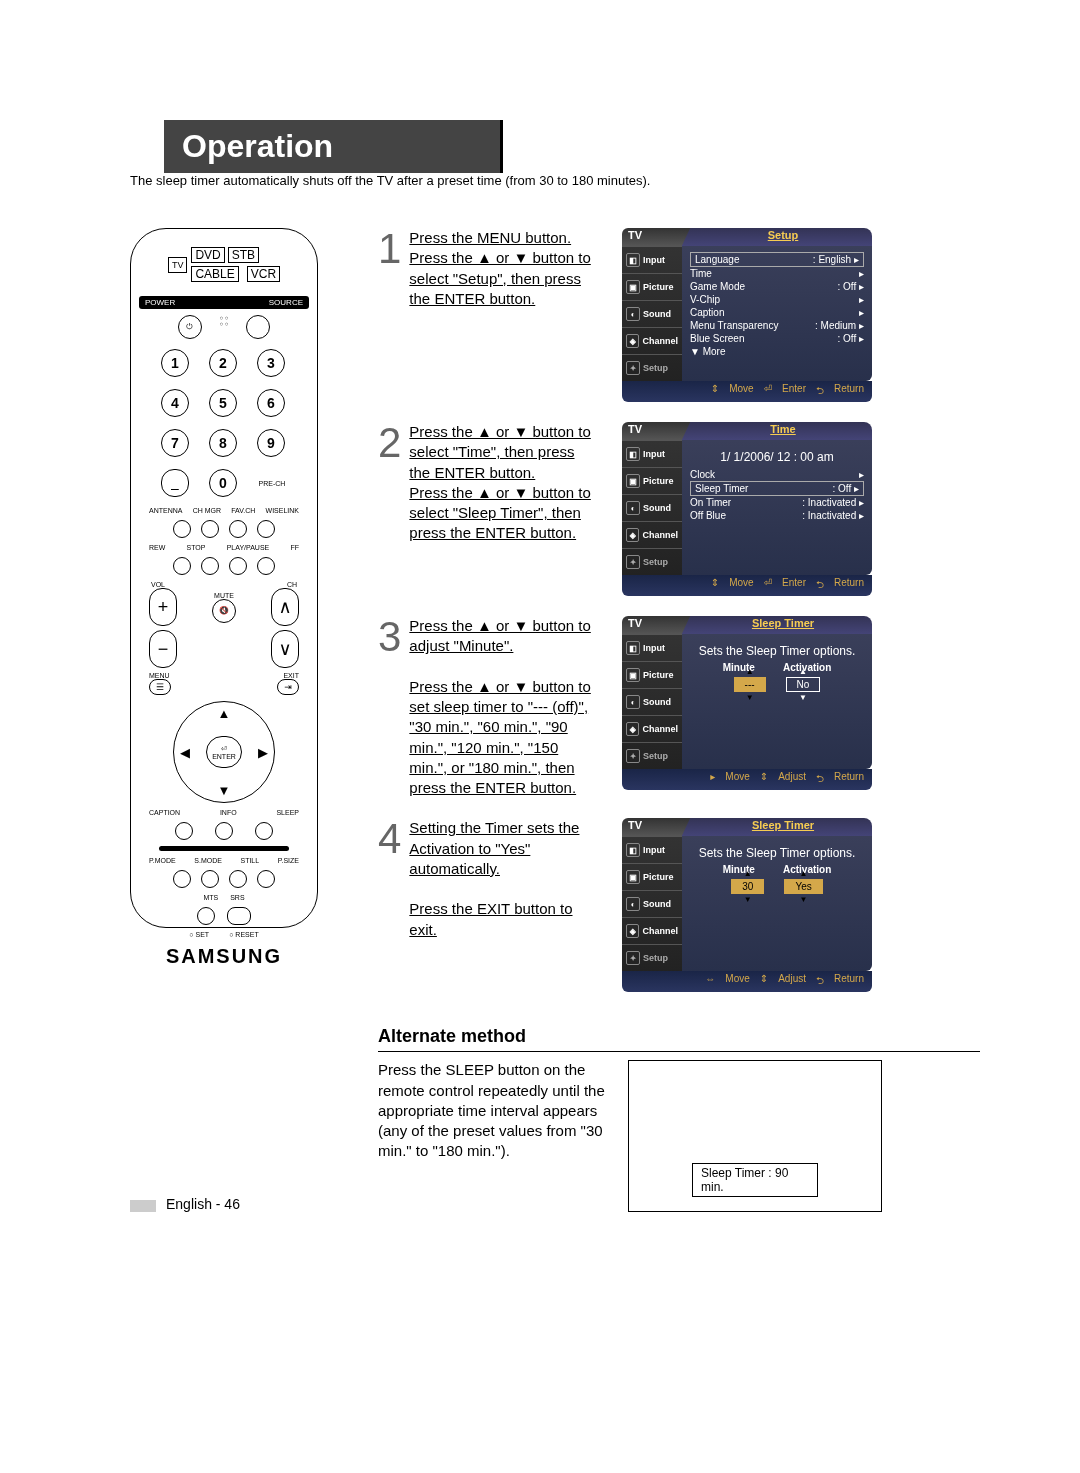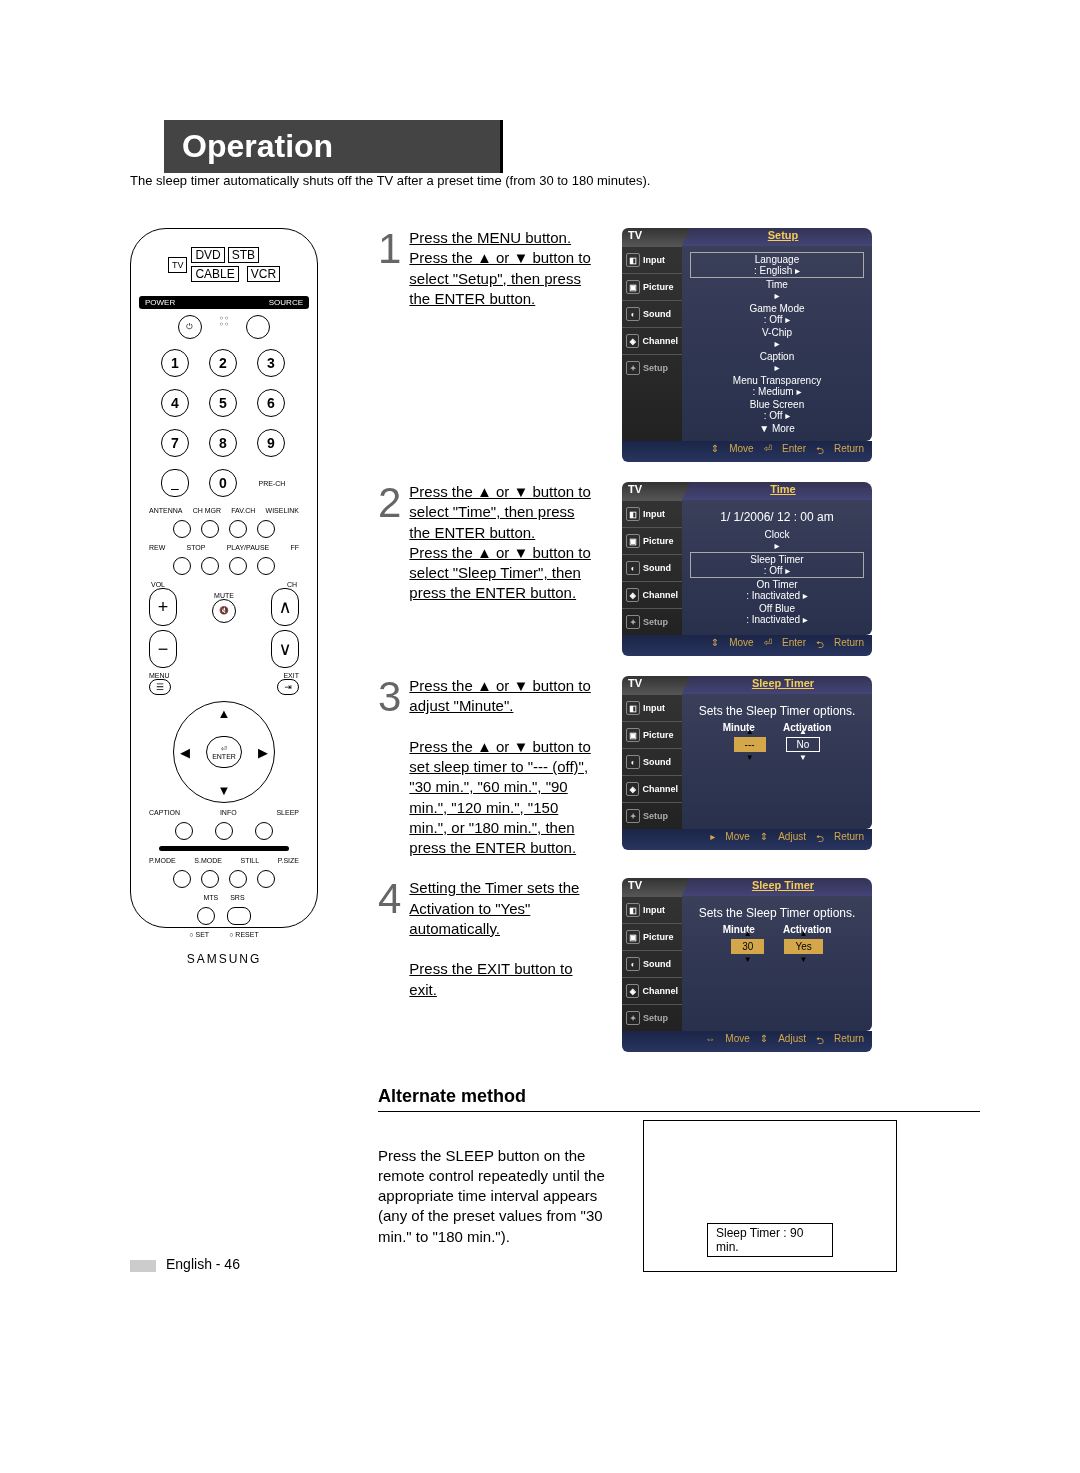--- a/index.html
+++ b/index.html
@@ -55,21 +55,21 @@
   .circle { width:22px;height:22px;border:1.5px solid #000;border-radius:50%;display:inline-flex;align-items:center;justify-content:center;}
   .circle-row { display:flex; justify-content:center; gap:18px; margin:6px 0;}
   .numpad { display:grid; grid-template-columns:repeat(3,30px); gap:12px 18px; justify-content:center; margin:10px auto; font-size:14px;}
   .numpad .circle { width:26px;height:26px; font-weight:bold;}
   .dash-circle { width:26px;height:26px;border:1.5px solid #000;border-radius:13px; display:flex;align-items:flex-end;justify-content:center;}
   .label-row { display:flex; justify-content:space-between; font-size:7px; padding:0 10px;}
   .pill { width:26px;height:36px;border:1.5px solid #000;border-radius:13px;display:flex;align-items:center;justify-content:center;font-size:18px;}
   .dpad-circle { width:100px;height:100px;border:1.5px solid #000;border-radius:50%;margin:6px auto;position:relative;}
   .dpad-inner { width:34px;height:30px;border:1.5px solid #000;border-radius:16px;position:absolute;top:50%;left:50%;transform:translate(-50%,-50%);font-size:7px;display:flex;flex-direction:column;align-items:center;justify-content:center;}
   .arrow { position:absolute; font-size:13px;}
-  .remote-brand { font-weight:normal; font-size:12px; letter-spacing:2px; margin-top:14px;}
+  .remote-brand { font-weight:bold; font-size:20px; letter-spacing:2px; margin-top:7px;}
   .small-circle { width:16px;height:16px;border:1.5px solid #000;border-radius:50%;display:inline-block;}
 
   
   .steps { flex:1; }
   .step-block { display:flex; gap:24px; margin-bottom:20px;}
   .step-text-col { width:220px;}
   .step-row { display:flex; align-items:flex-start; gap:8px;}
   .step-num { font-size:42px; color:#666; font-weight:200; line-height:1; width:28px;}
   .step-text { font-size:15px; line-height:1.35;text-decoration:underline; }
 
@@ -78,35 +78,35 @@
   .osd-head { display:flex; height:18px;}
   .osd-h-left { width:60px; background:linear-gradient(#333,#555); color:#fff; font-weight:bold; padding:1px 6px; font-size:11px; border-top-left-radius:6px;}
   .osd-h-right { flex:1; background:linear-gradient(#335,#447); color:#f6cc52; font-weight:bold; padding:1px 0; border-top-right-radius:8px; position:relative; text-align:center;}
   .osd-h-right::before { content:""; position:absolute; left:-8px; top:0; bottom:0; width:14px; background:inherit; transform:skewX(-25deg);}
   .osd-body { display:flex;}
   .osd-nav { width:60px; background:linear-gradient(#333,#222); display:flex; flex-direction:column; }
   .osd-nav-item { color:#fff; font-size:9px; height:26px; display:flex; align-items:center; gap:3px; padding:0 4px; border-top:1px solid #555; font-weight:bold;}
   .osd-nav-item.sel { color:#aaa;}
   .osd-nav-item .ic { width:12px;height:12px;border:1px solid #888;border-radius:2px;font-size:8px;display:flex;align-items:center;justify-content:center;}
   .osd-main { flex:1; background:linear-gradient(#3a3f5a,#28304b); padding:6px 8px; color:#fff; border-bottom-right-radius:6px;}
-  .osd-line { display:flex; justify-content:space-between; font-size:10px; padding:1px 0; align-items:center;flex-direction:column;}
+  .osd-line { display:flex; justify-content:space-between; font-size:10px; padding:1px 0; }
   .osd-line .rarrow { font-size:10px;}
   .osd-line.boxed { border:1px solid #aaa; padding:1px 4px;}
   .osd-footer { background:linear-gradient(#1a2547,#2a3560); color:#ccc; font-size:10px; padding:2px 8px; display:flex; gap:10px; justify-content:flex-end; border-bottom-left-radius:6px; border-bottom-right-radius:6px;}
   .osd-footer span { color:#d4a84a;}
   .osd-centered { text-align:center; font-size:12px; margin:4px 0;}
   .osd-labels { display:flex; justify-content:center; gap:28px; font-size:10px; font-weight:bold; margin-top:4px;}
   .osd-vals { display:flex; justify-content:center; gap:20px; margin:4px 0;}
   .osd-valbox { border:1px solid #fff; padding:1px 10px; font-size:10px; position:relative;}
   .osd-valbox.active { background:#d4a84a; color:#000; border-color:#d4a84a;}
   .osd-valbox::before { content:"▲"; position:absolute; top:-11px; left:50%; transform:translateX(-50%); font-size:8px;}
   .osd-valbox::after { content:"▼"; position:absolute; bottom:-11px; left:50%; transform:translateX(-50%); font-size:8px;}
 
   .alt-heading { font-size:18px; font-weight:bold; margin:34px 0 4px 0;}
-  .alt-row { display:flex; gap:35px; border-top:1px solid #000; padding-top:8px;align-items:center;}
+  .alt-row { display:flex; gap:20px; border-top:1px solid #000; padding-top:8px;}
   .alt-text { width:230px; font-size:15px; line-height:1.35;}
   .alt-screen { width:252px; height:150px; border:1px solid #000; position:relative; background:#fff;}
   .alt-label { position:absolute; bottom:14px; left:50%; transform:translateX(-50%); font-size:12px; border:1px solid #000; padding:2px 8px; background:#fff;}
   .page-foot { position:absolute; bottom:60px; left:130px; font-size:14px;}
   .foot-bar { display:inline-block; width:26px;height:12px;background:#ccc;vertical-align:middle;margin-right:10px;}
 </style>
 </head>
 <body>
 
 <div class="page">

